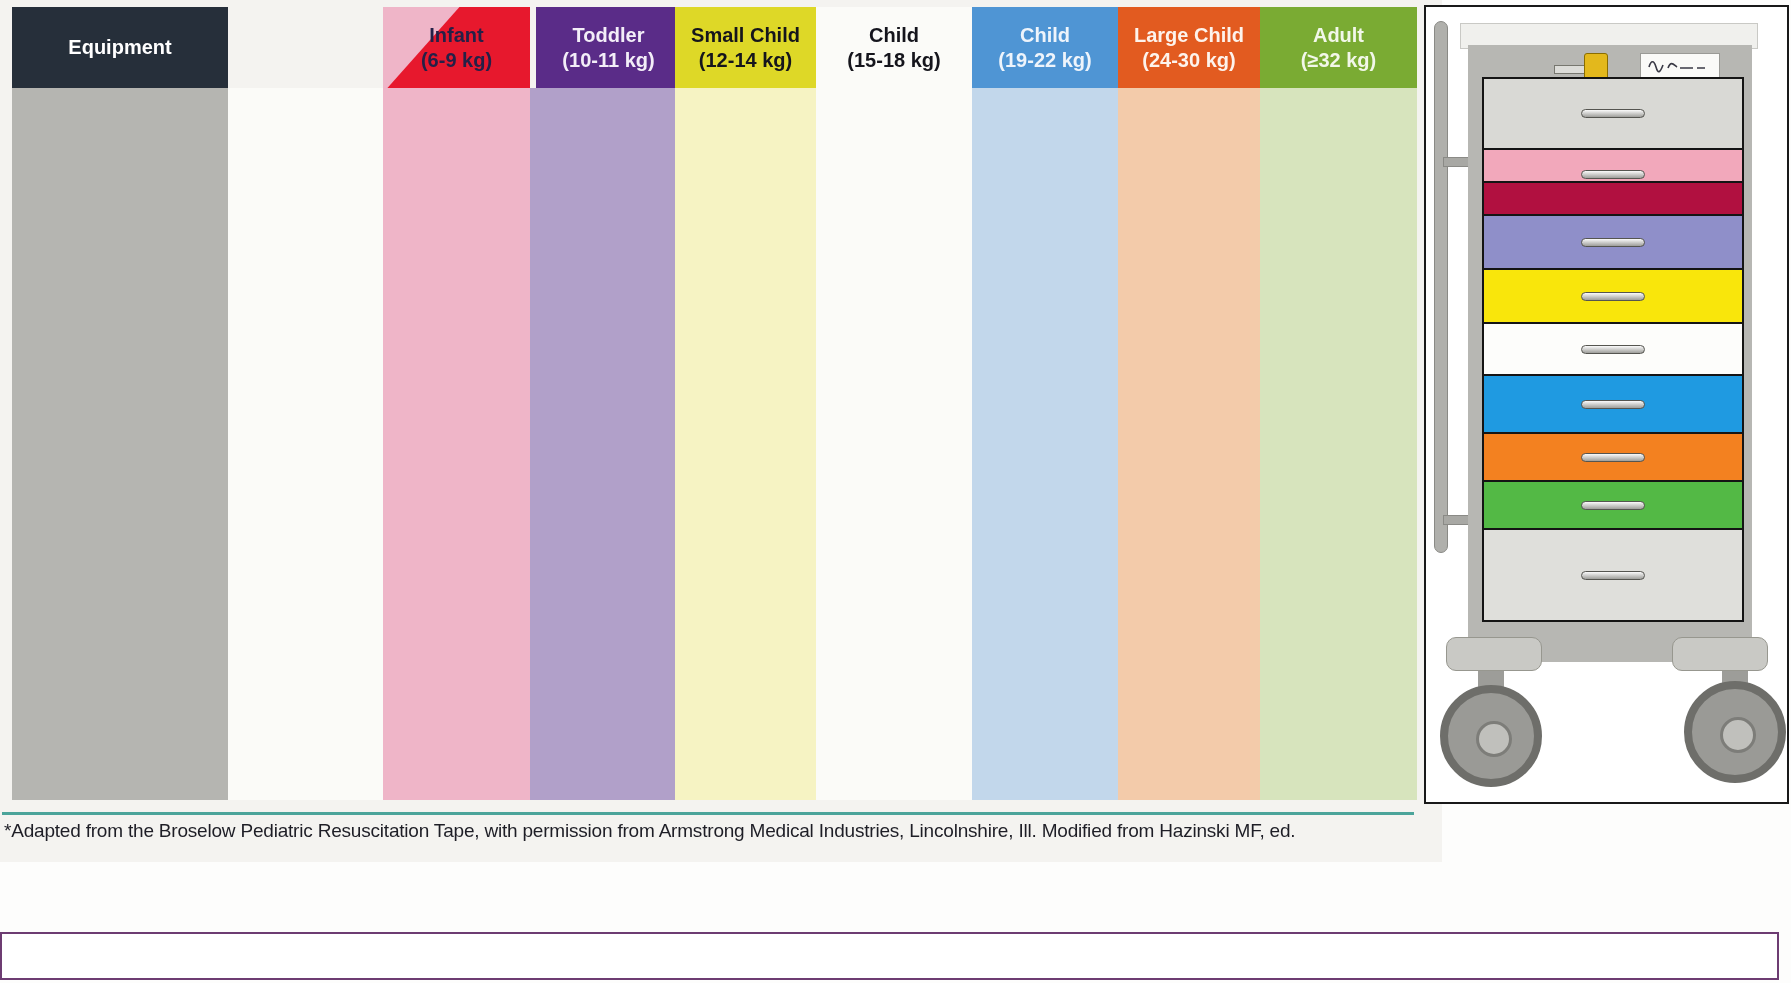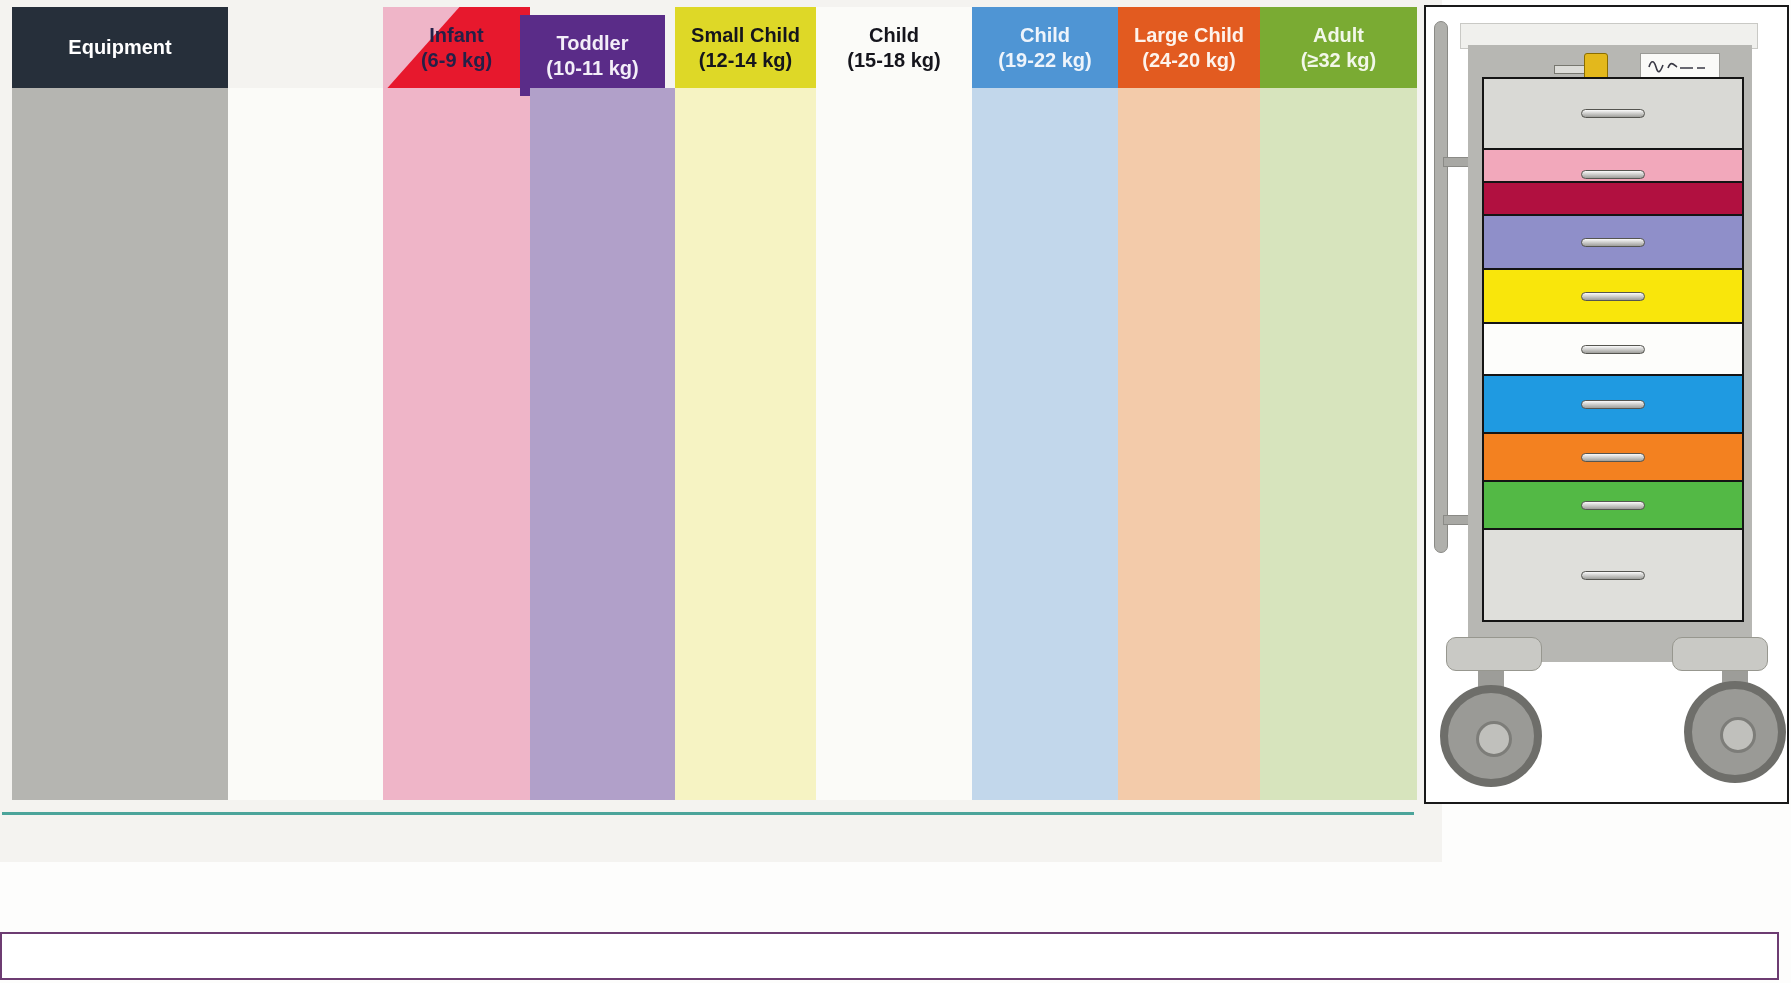--- a/index.html
+++ b/index.html
@@ -227,21 +227,21 @@
         <div class="head-text" style="white-space: pre;">Equipment</div>
       </div>
       <div class="col-bg" style="left: 0px; width: 216px; background: rgb(181, 181, 177); position: absolute;"></div>
       <div class="col-bg" style="left: 216px; width: 155px; background: rgb(251, 251, 248); position: absolute;"></div>
       <div class="col-head" style="left: 371px; width: 147px; background: rgb(239, 181, 200); color: rgb(37, 32, 71); position: absolute;">
         <div class="head-tri" style="background: rgb(231, 24, 45);"></div>
         <div class="head-text" style="white-space: pre;">Infant
 (6-9 kg)</div>
       </div>
       <div class="col-bg" style="left: 371px; width: 147px; background: rgb(239, 181, 200); position: absolute;"></div>
-      <div class="col-head" style="left: 508px; width: 145px; background: rgb(90, 44, 136); color: rgb(243, 238, 248); position: absolute; margin-top: 8px;">
+      <div class="col-head" style="left: 524px; width: 145px; background: rgb(90, 44, 136); color: rgb(243, 238, 248); position: absolute;">
         <div class="head-text" style="white-space: pre;">Toddler
 (10-11 kg)</div>
       </div>
       <div class="col-bg" style="left: 518px; width: 145px; background: rgb(177, 160, 201); position: absolute;"></div>
       <div class="col-head" style="left: 663px; width: 141px; background: rgb(222, 216, 39); color: rgb(21, 21, 28); position: absolute;">
         <div class="head-text" style="white-space: pre;">Small Child
 (12-14 kg)</div>
       </div>
       <div class="col-bg" style="left: 663px; width: 141px; background: rgb(246, 243, 195); position: absolute;"></div>
       <div class="col-head" style="left: 804px; width: 156px; background: rgb(251, 251, 248); color: rgb(21, 21, 28); position: absolute;">
@@ -249,31 +249,32 @@
 (15-18 kg)</div>
       </div>
       <div class="col-bg" style="left: 804px; width: 156px; background: rgb(251, 251, 248); position: absolute;"></div>
       <div class="col-head" style="left: 960px; width: 146px; background: rgb(79, 149, 212); color: rgb(238, 244, 251); position: absolute;">
         <div class="head-text" style="white-space: pre;">Child
 (19-22 kg)</div>
       </div>
       <div class="col-bg" style="left: 960px; width: 146px; background: rgb(194, 215, 235); position: absolute;"></div>
       <div class="col-head" style="left: 1106px; width: 142px; background: rgb(226, 91, 32); color: rgb(253, 243, 236); position: absolute;">
         <div class="head-text" style="white-space: pre;">Large Child
-(24-20 kg)</div>
+(24-30 kg)</div>
       </div>
       <div class="col-bg" style="left: 1106px; width: 142px; background: rgb(243, 203, 170); position: absolute;"></div>
       <div class="col-head" style="left: 1248px; width: 157px; background: rgb(122, 171, 51); color: rgb(242, 247, 233); position: absolute;">
         <div class="head-text" style="white-space: pre;">Adult
 (≥32 kg)</div>
       </div>
       <div class="col-bg" style="left: 1248px; width: 157px; background: rgb(215, 228, 189); position: absolute;"></div>
     </div>
 
   <div class="rule"></div>
+  <div class="footnote">*Adapted from the Broselow Pediatric Resuscitation Tape, with permission from Armstrong Medical Industries, Lincolnshire, Ill. Modified from Hazinski MF, ed.</div>
 
   <div id="cart">
     <div class="handle-v"></div>
     <div class="handle-h" style="top:150px"></div>
     <div class="handle-h" style="top:508px"></div>
     <div class="cart-top"></div>
     <div class="cart-body"></div>
     <div class="lock-bar"></div>
     <div class="lock"></div>
     <div class="cart-label">

